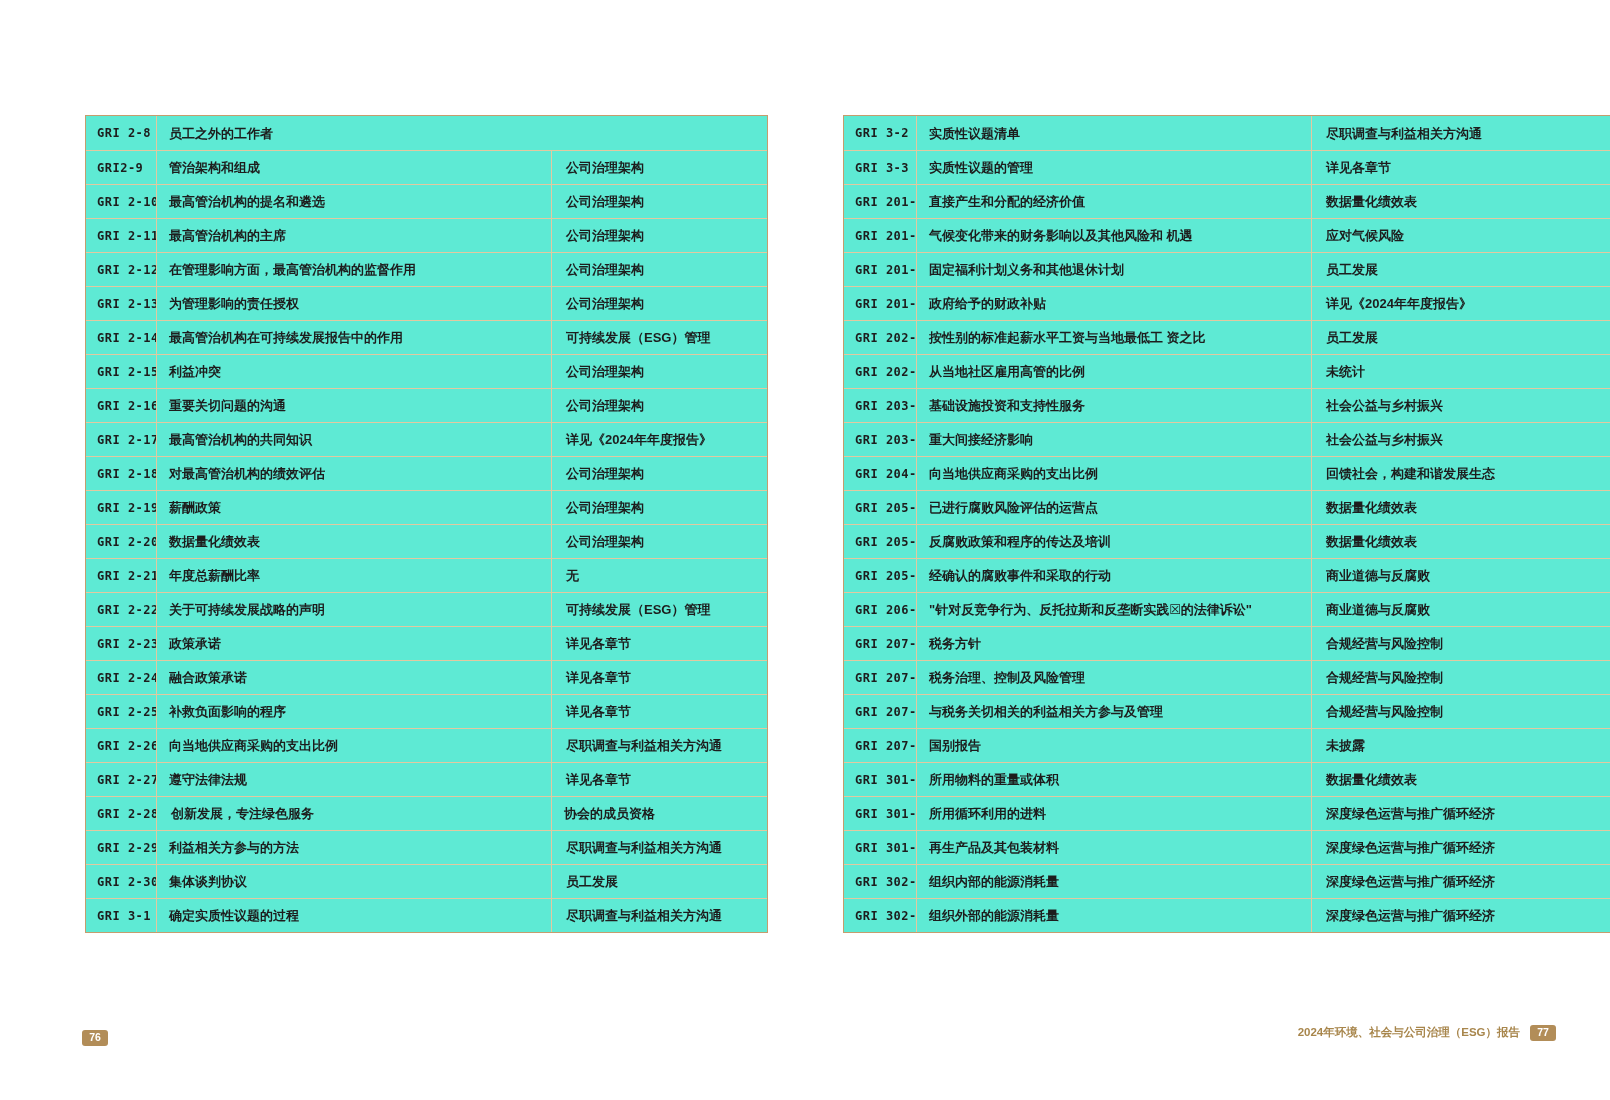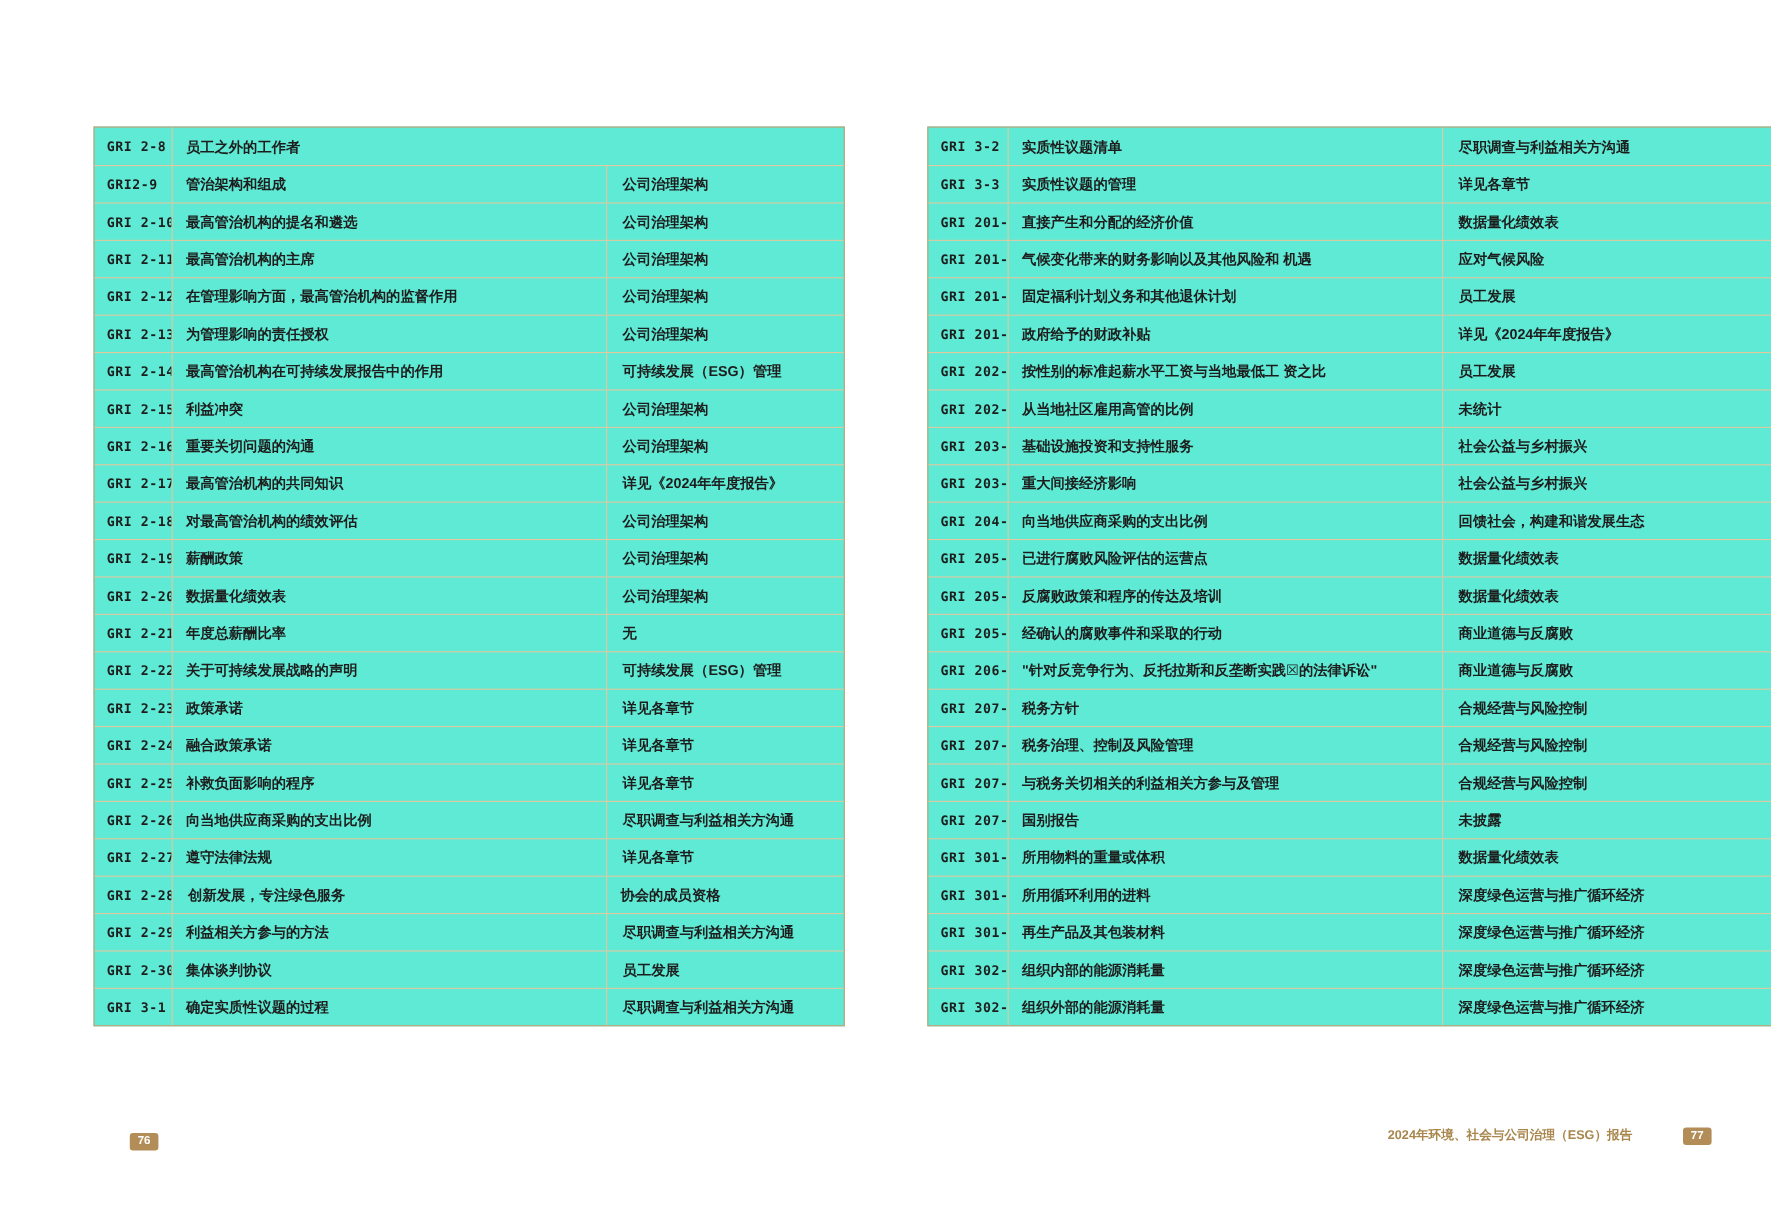--- a/index.html
+++ b/index.html
@@ -61,21 +61,20 @@
     display:inline-block;
     min-width:26px;
     padding:2px 6px 3px;
     border-radius:3px;
     background:var(--page-badge-bg,#b28d58);
     color:var(--page-badge-text,#fff);
     font-size:10.5px;
     font-weight:700;
     text-align:center;
     line-height:1;
-    margin-left:36px;
   }
   .footer-left{
     position:absolute;
     left:82px;
     top:1027px;
   }
   .footer-right{
     position:absolute;
     left:871px;
     top:1025px;

